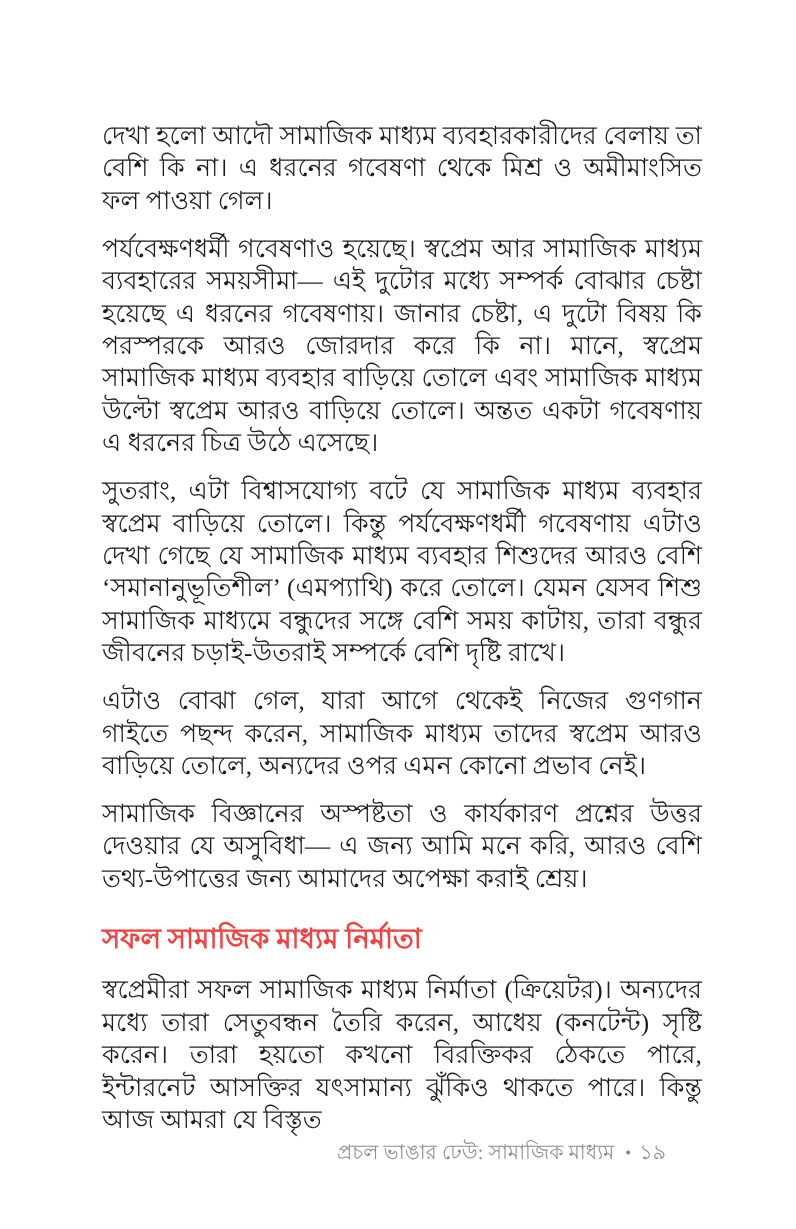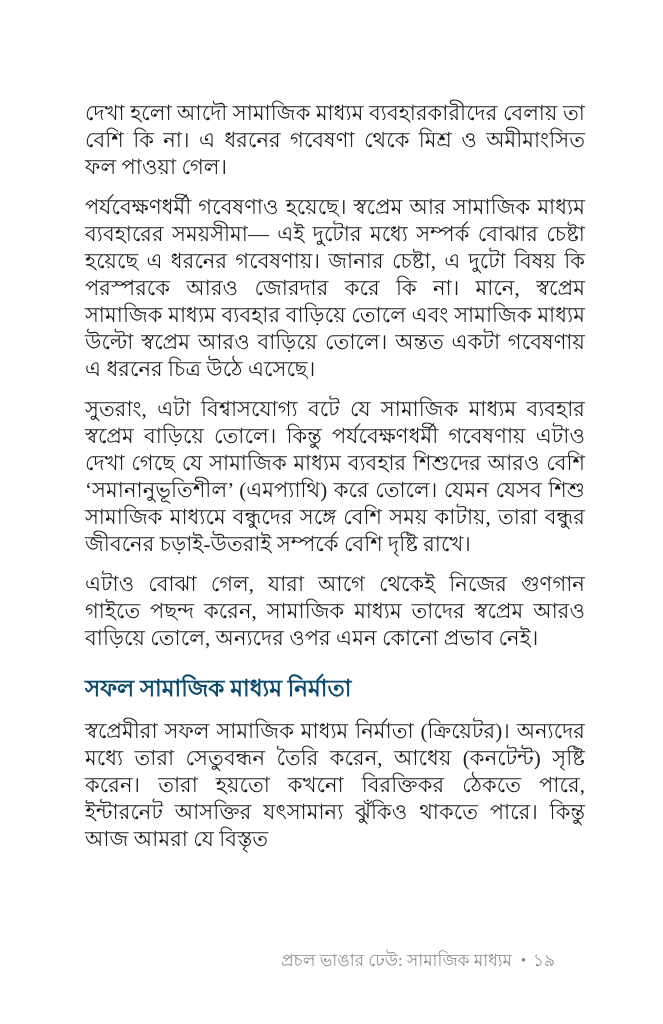--- a/index.html
+++ b/index.html
@@ -35,21 +35,21 @@
     line-height: 27px;
     text-align: justify;
     text-justify: inter-word;
     letter-spacing: 0.1px;
   }
   .body-block h2 {
     margin: 22px 0 14px 0;
     font-size: 23px;
     line-height: 30px;
     font-weight: 700;
-    color: #0c4a6e;
+    color: #ef4444;
     text-align: left;
   }
   .page-footer {
     position: absolute;
     top: 926px;
     left: 85px;
     right: 108px;
     text-align: right;
     font-size: 17px;
     line-height: 22px;
@@ -68,20 +68,21 @@
 </head>
 <body>
 
 <div class="page">
 
   <main class="body-block">
     <p>দেখা হলো আদৌ সামাজিক মাধ্যম ব্যবহারকারীদের বেলায় তা বেশি কি না। এ ধরনের গবেষণা থেকে মিশ্র ও অমীমাংসিত ফল পাওয়া গেল।</p>
     <p>পর্যবেক্ষণধর্মী গবেষণাও হয়েছে। স্বপ্রেম আর সামাজিক মাধ্যম ব্যবহারের সময়সীমা— এই দুটোর মধ্যে সম্পর্ক বোঝার চেষ্টা হয়েছে এ ধরনের গবেষণায়। জানার চেষ্টা, এ দুটো বিষয় কি পরস্পরকে আরও জোরদার করে কি না। মানে, স্বপ্রেম সামাজিক মাধ্যম ব্যবহার বাড়িয়ে তোলে এবং সামাজিক মাধ্যম উল্টো স্বপ্রেম আরও বাড়িয়ে তোলে। অন্তত একটা গবেষণায় এ ধরনের চিত্র উঠে এসেছে।</p>
     <p>সুতরাং, এটা বিশ্বাসযোগ্য বটে যে সামাজিক মাধ্যম ব্যবহার স্বপ্রেম বাড়িয়ে তোলে। কিন্তু পর্যবেক্ষণধর্মী গবেষণায় এটাও দেখা গেছে যে সামাজিক মাধ্যম ব্যবহার শিশুদের আরও বেশি ‘সমানানুভূতিশীল’ (এমপ্যাথি) করে তোলে। যেমন যেসব শিশু সামাজিক মাধ্যমে বন্ধুদের সঙ্গে বেশি সময় কাটায়, তারা বন্ধুর জীবনের চড়াই-উতরাই সম্পর্কে বেশি দৃষ্টি রাখে।</p>
     <p>এটাও বোঝা গেল, যারা আগে থেকেই নিজের গুণগান গাইতে পছন্দ করেন, সামাজিক মাধ্যম তাদের স্বপ্রেম আরও বাড়িয়ে তোলে, অন্যদের ওপর এমন কোনো প্রভাব নেই।</p>
+    <p>সামাজিক বিজ্ঞানের অস্পষ্টতা ও কার্যকারণ প্রশ্নের উত্তর দেওয়ার যে অসুবিধা— এ জন্য আমি মনে করি, আরও বেশি তথ্য-উপাত্তের জন্য আমাদের অপেক্ষা করাই শ্রেয়।</p>
 
     <h2>সফল সামাজিক মাধ্যম নির্মাতা</h2>
 
     <p>স্বপ্রেমীরা সফল সামাজিক মাধ্যম নির্মাতা (ক্রিয়েটর)। অন্যদের মধ্যে তারা সেতুবন্ধন তৈরি করেন, আধেয় (কনটেন্ট) সৃষ্টি করেন। তারা হয়তো কখনো বিরক্তিকর ঠেকতে পারে, ইন্টারনেট আসক্তির যৎসামান্য ঝুঁকিও থাকতে পারে। কিন্তু আজ আমরা যে বিস্তৃত</p>
   </main>
 
   <footer class="page-footer">
     <span>প্রচল ভাঙার ঢেউ: সামাজিক মাধ্যম</span><span class="bullet">•</span><span>১৯</span>
   </footer>
 

